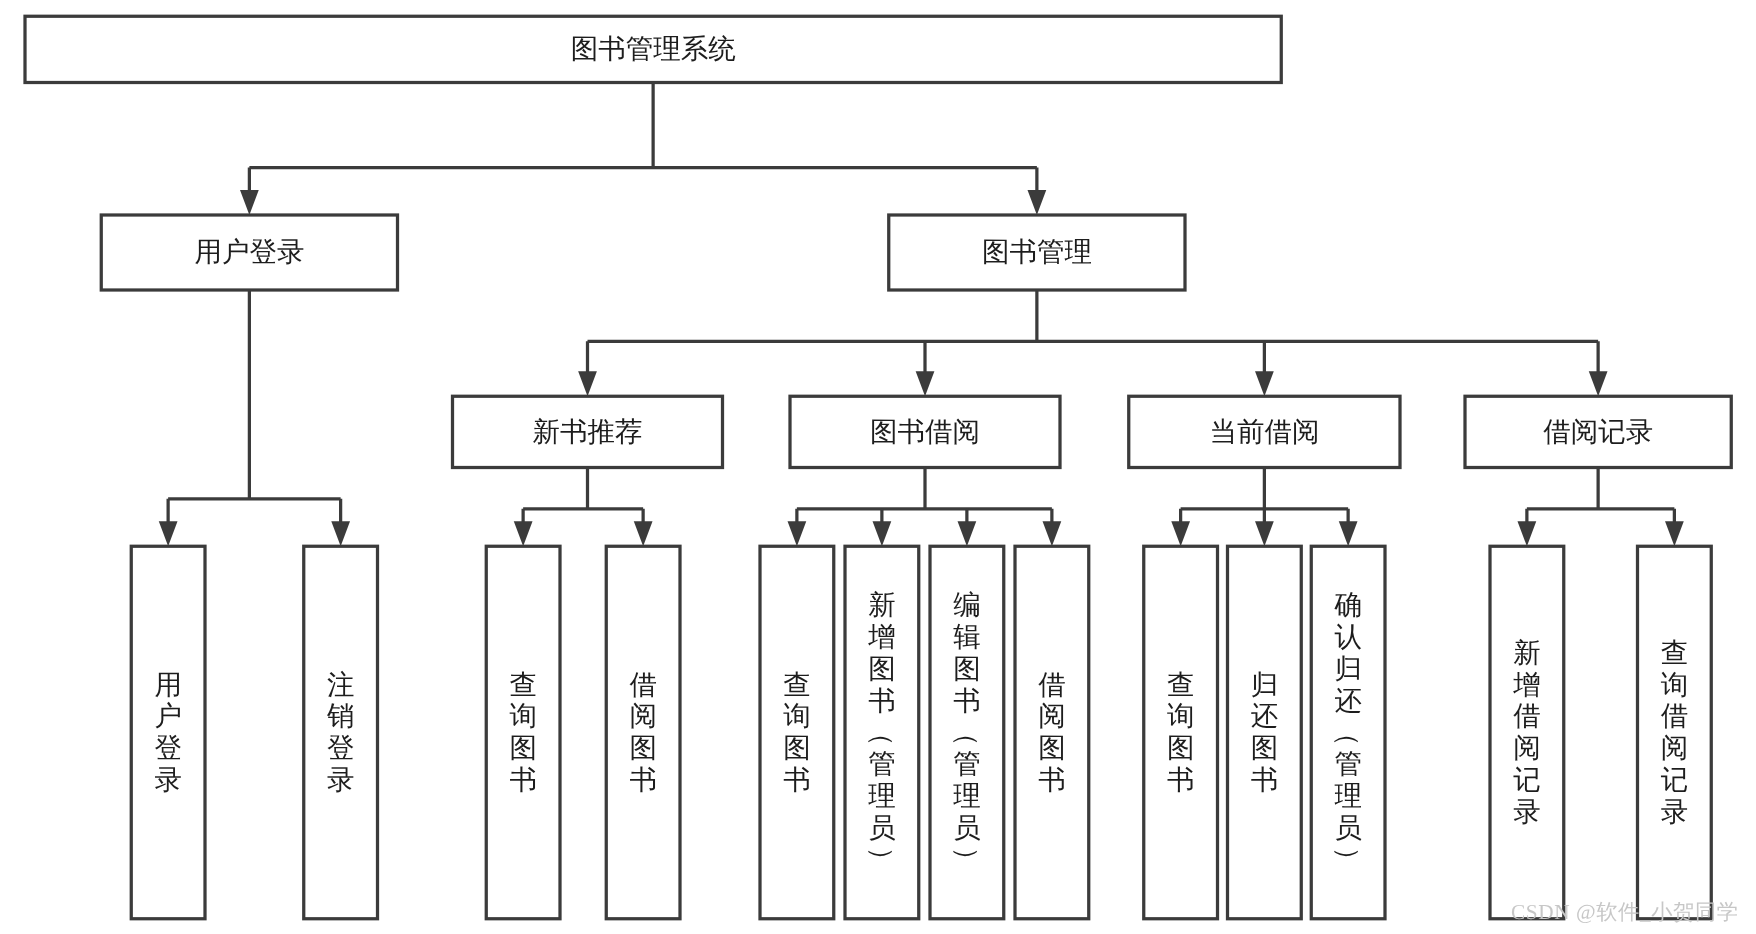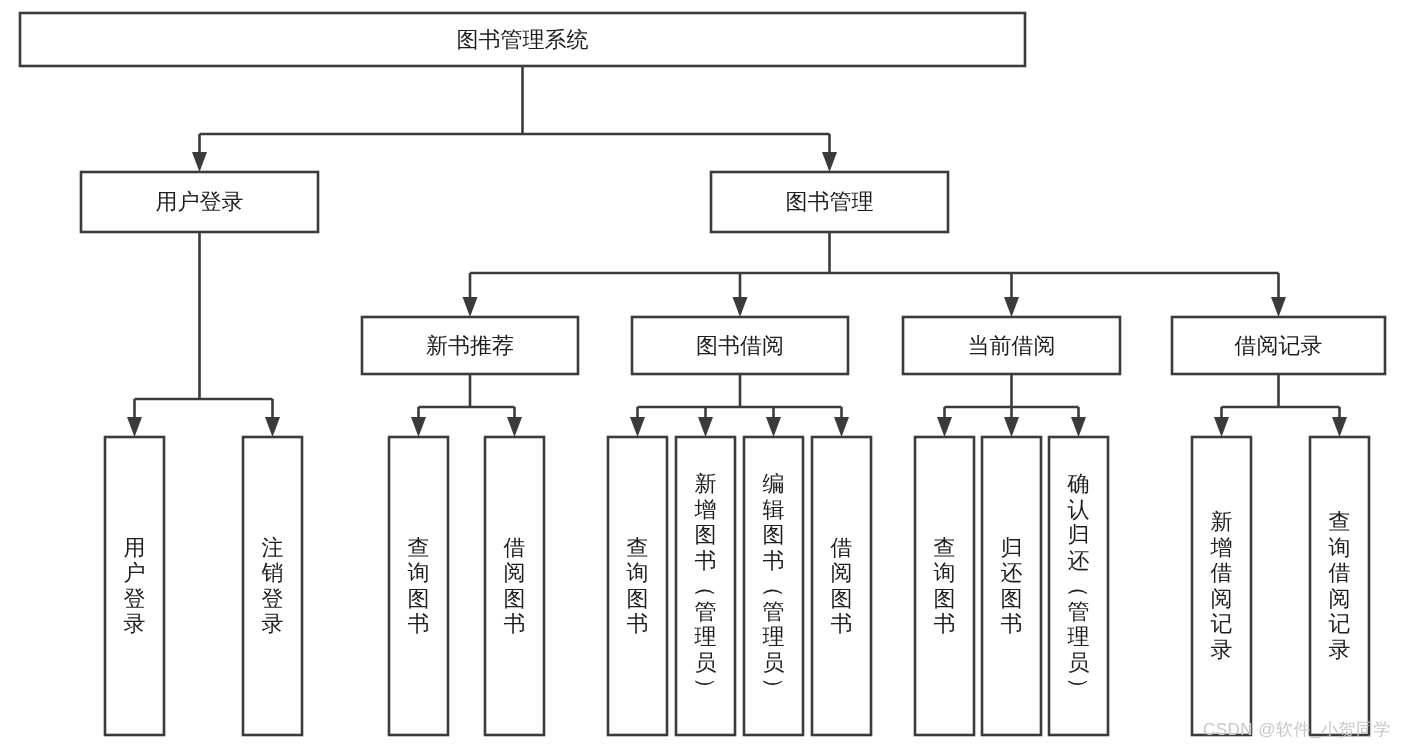--- a/index.html
+++ b/index.html
@@ -50,21 +50,21 @@
     fill: none;
   }
   .arrow-head {
     fill: #3b3b3b;
     stroke: none;
   }
   .watermark {
     position: absolute;
     right: 14px;
     bottom: 6px;
-    font-family: Liberation Sans, sans-serif;
+    font-family: Liberation Serif, serif;
     font-size: 17px;
     color: #c7c7c7;
     white-space: nowrap;
     letter-spacing: 0.5px;
     pointer-events: none;
     margin-top: 22px;
   }
 </style>
 </head>
 <body>

